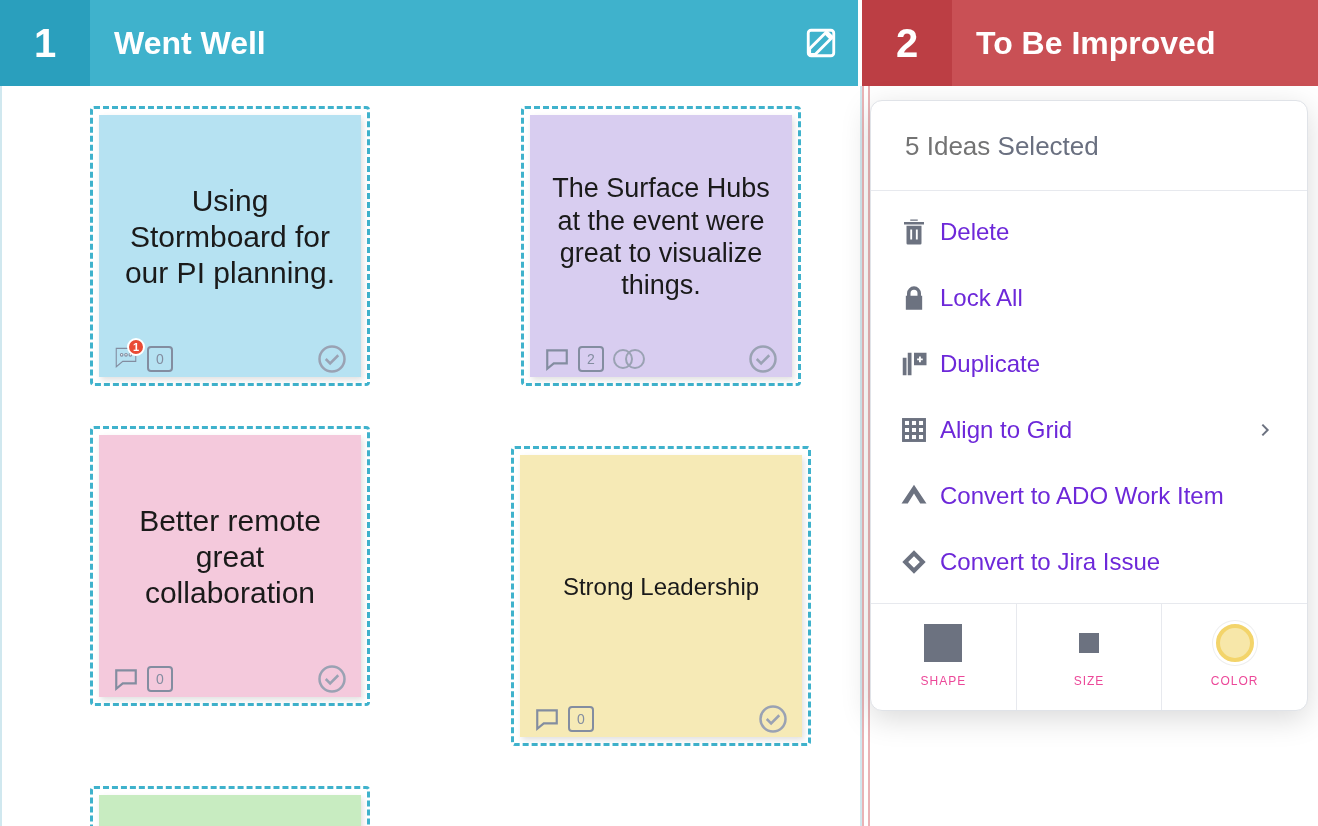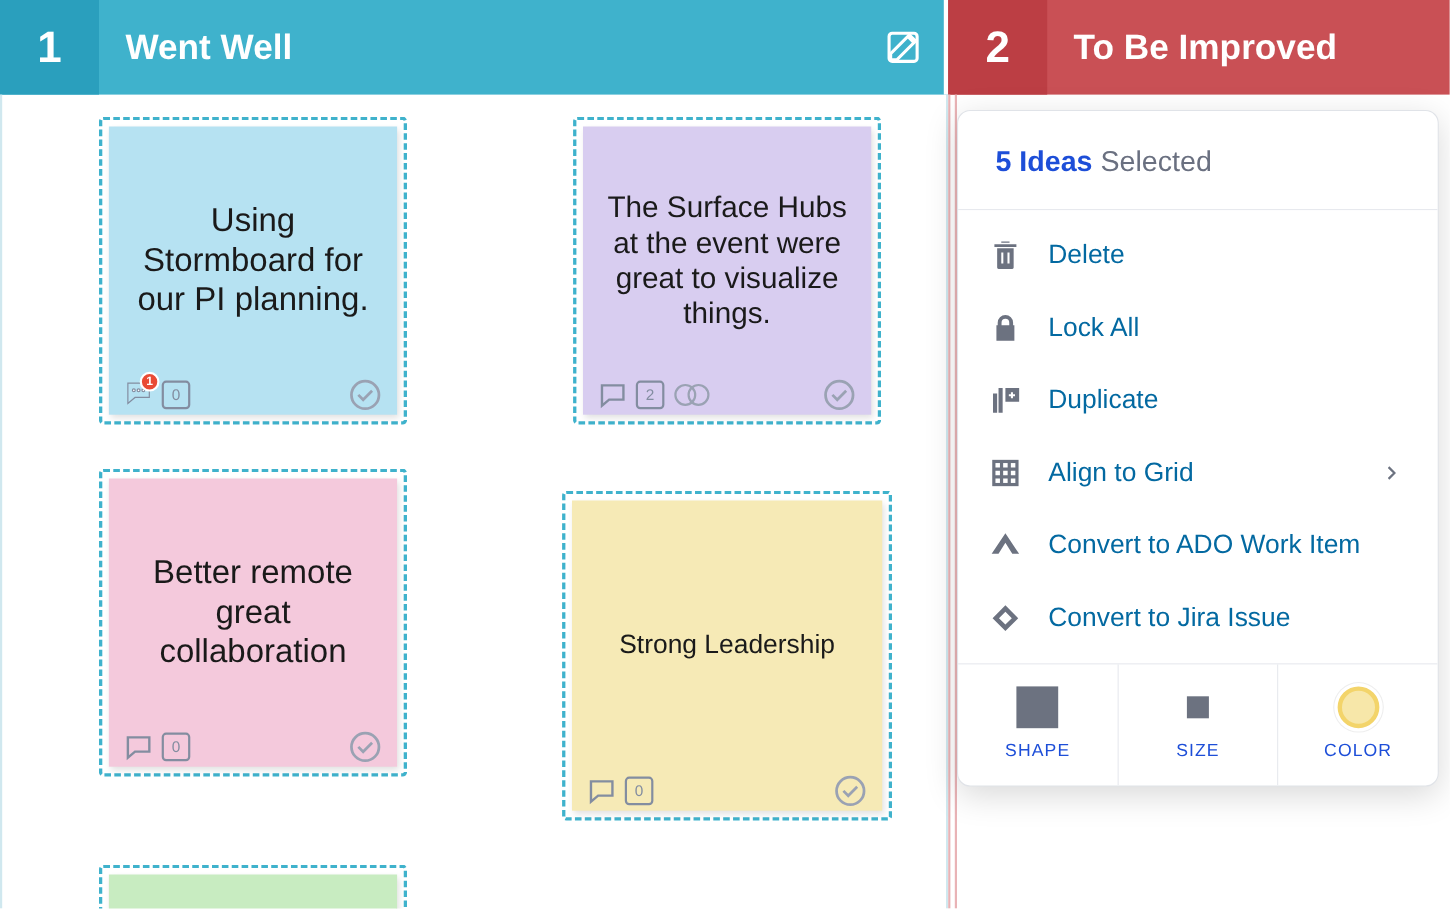--- a/index.html
+++ b/index.html
@@ -168,30 +168,30 @@
   border-radius: 12px;
   box-shadow: 0 8px 30px rgba(0,0,0,0.15);
   overflow: hidden;
 }
 .panel-header {
   padding: 30px 34px 28px 34px;
   font-size: 26px;
   color: #6a7080;
   border-bottom: 1px solid #e7e9ee;
 }
-.panel-header b { color: #1d4ed8; font-weight: 700; text-align: right; }
+.panel-header b { color: #737373; font-weight: 400; text-align: right; }
 .menu-list { padding: 8px 0; }
 .menu-item {
   display: flex;
   align-items: center;
   padding: 16px 34px 16px 26px;
   cursor: pointer;
   font-size: 24px;
-  color: #0369a1;
-  gap: 22px;
+  color: #6d28d9;
+  gap: 9px;
 }
 .menu-item.highlight {
   border: 4px solid #e22;
   margin: 0 8px;
 }
 .menu-icon {
   width: 34px;
   height: 34px;
   display: flex;
   align-items: center;
@@ -214,22 +214,22 @@
   flex-direction: column;
   align-items: center;
   justify-content: center;
   padding: 20px 0 22px 0;
   border-right: 1px solid #e7e9ee;
   cursor: pointer;
   gap: 12px;
 }
 .footer-cell:last-child { border-right: none; }
 .footer-label {
-  font-size: 16px;
-  color: #1d4ed8;
+  font-size: 12px;
+  color: #ec4899;
   letter-spacing: 1px;
 }
 .shape-big { width: 38px; height: 38px; background: #6c7280; }
 .shape-small { width: 20px; height: 20px; background: #6c7280; }
 .color-circ {
   width: 38px;
   height: 38px;
   border-radius: 50%;
   background: #f7e7a9;
   border: 4px solid #f3d46a;

